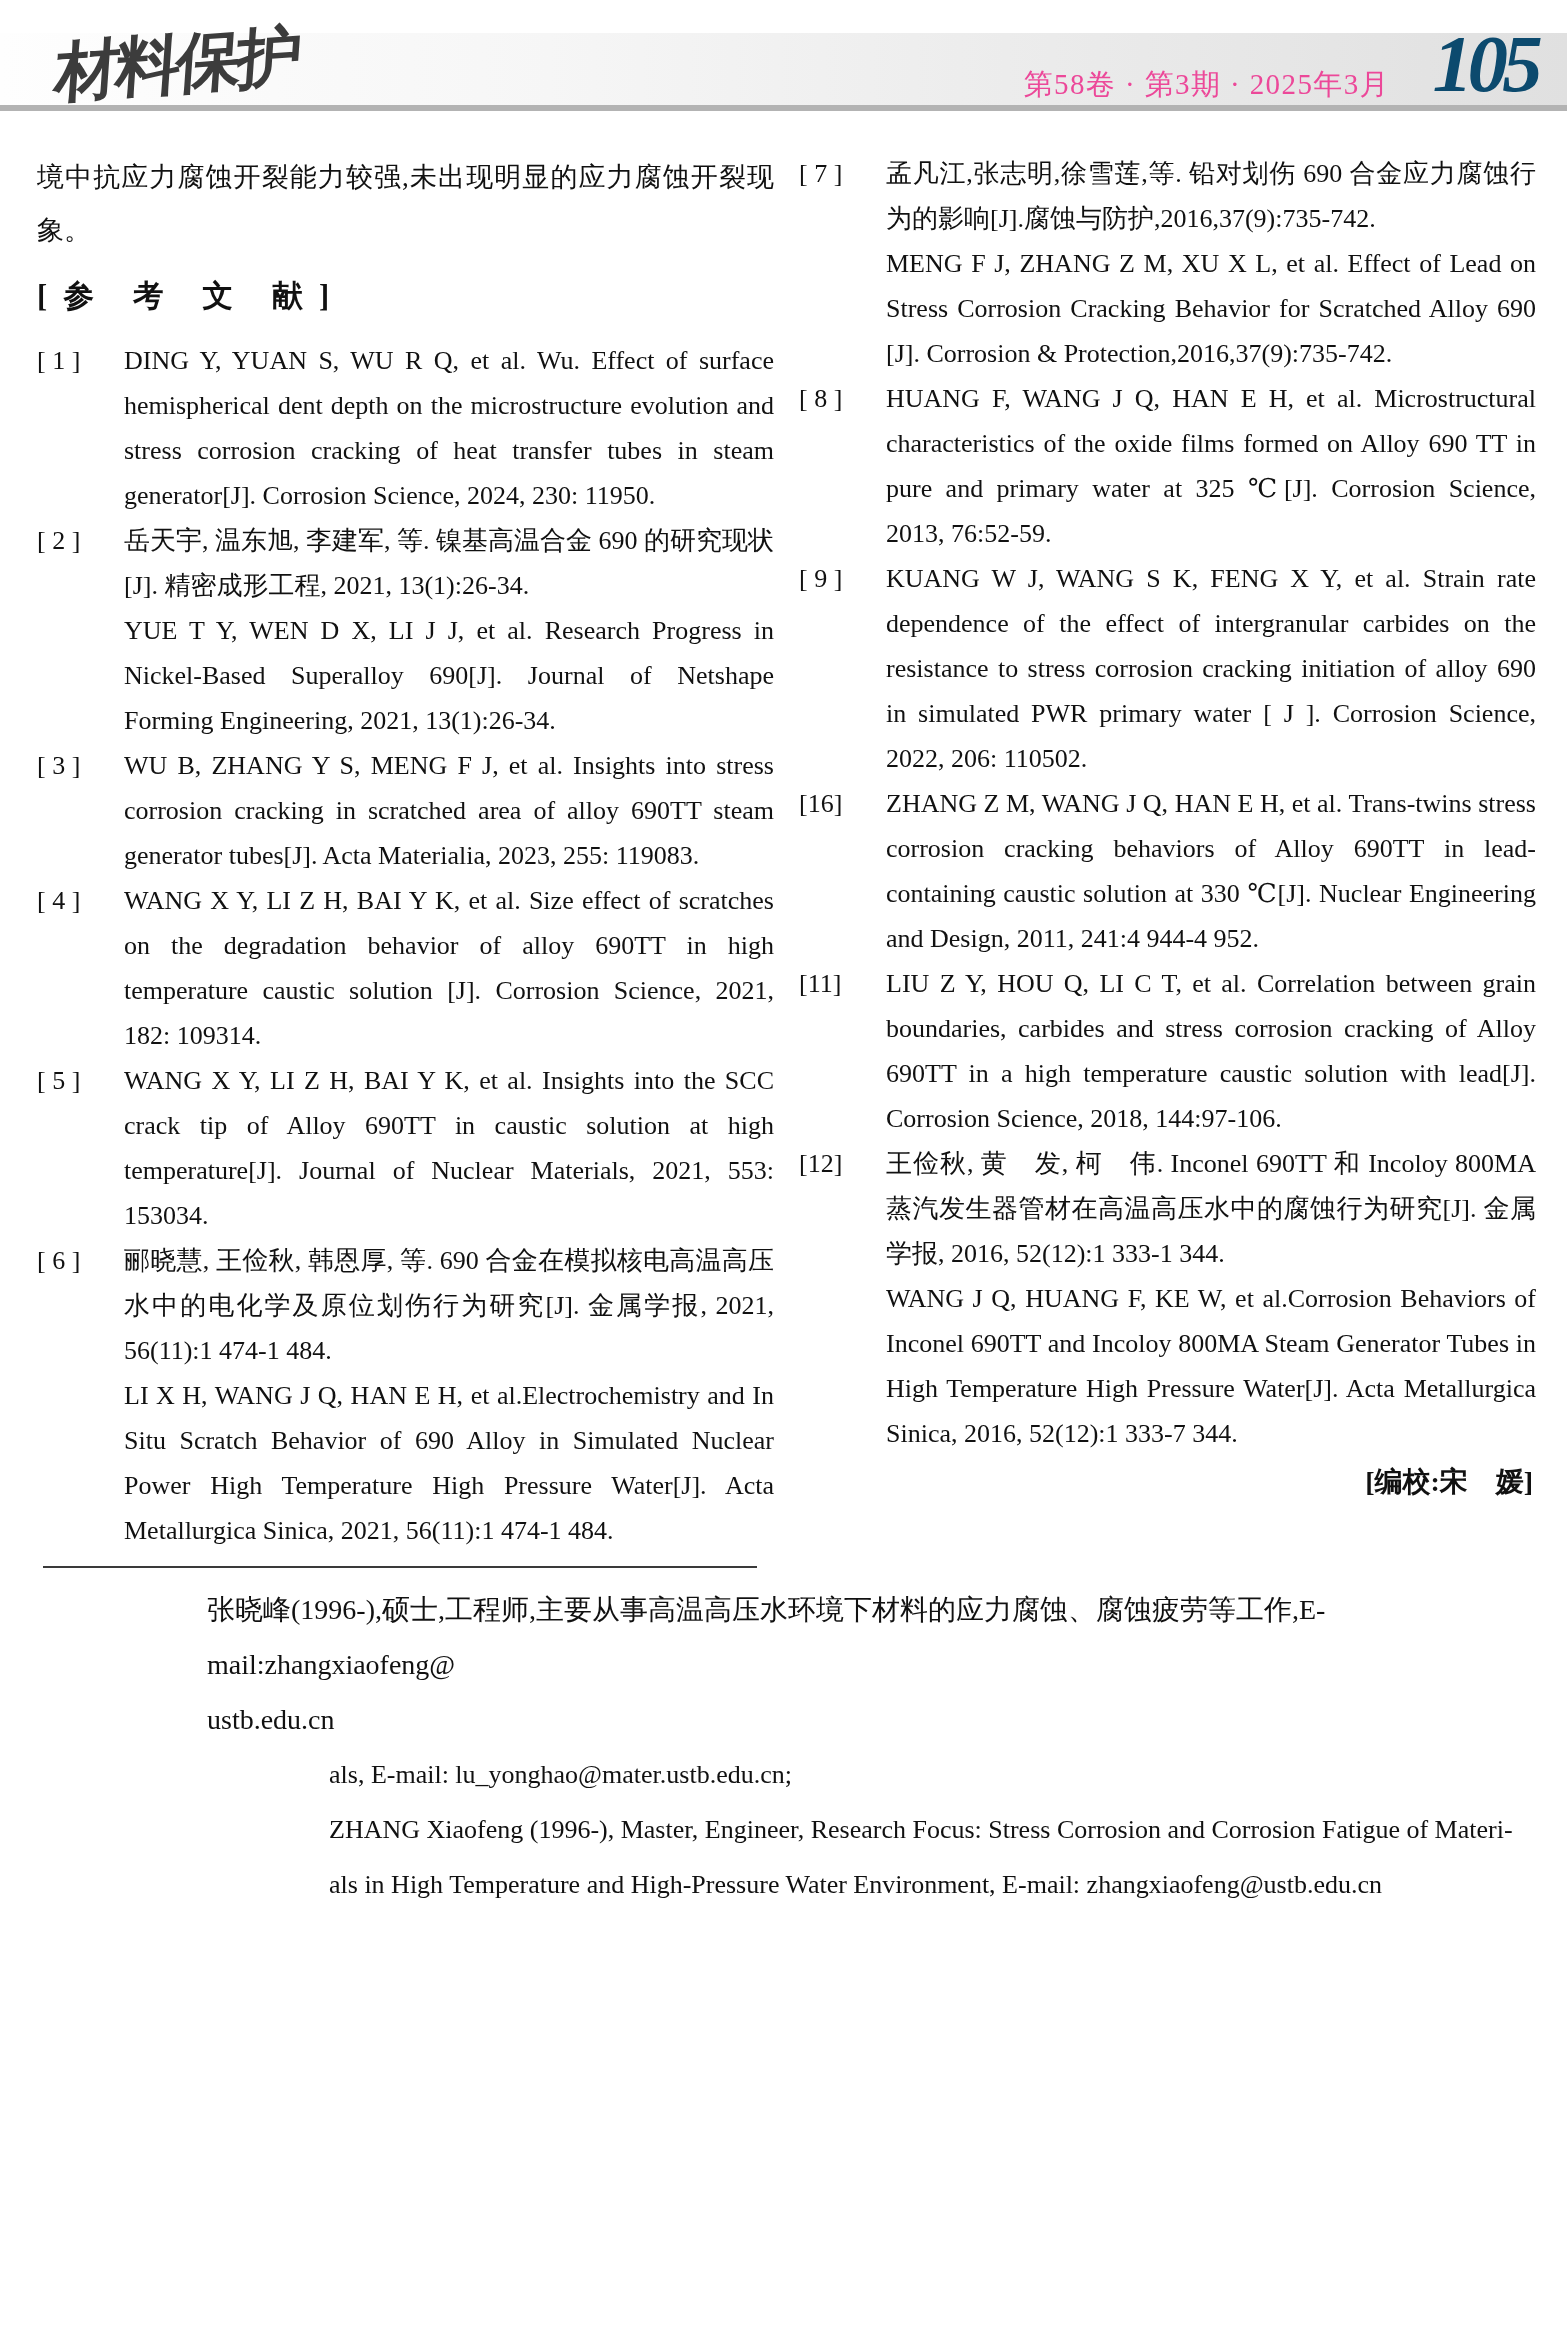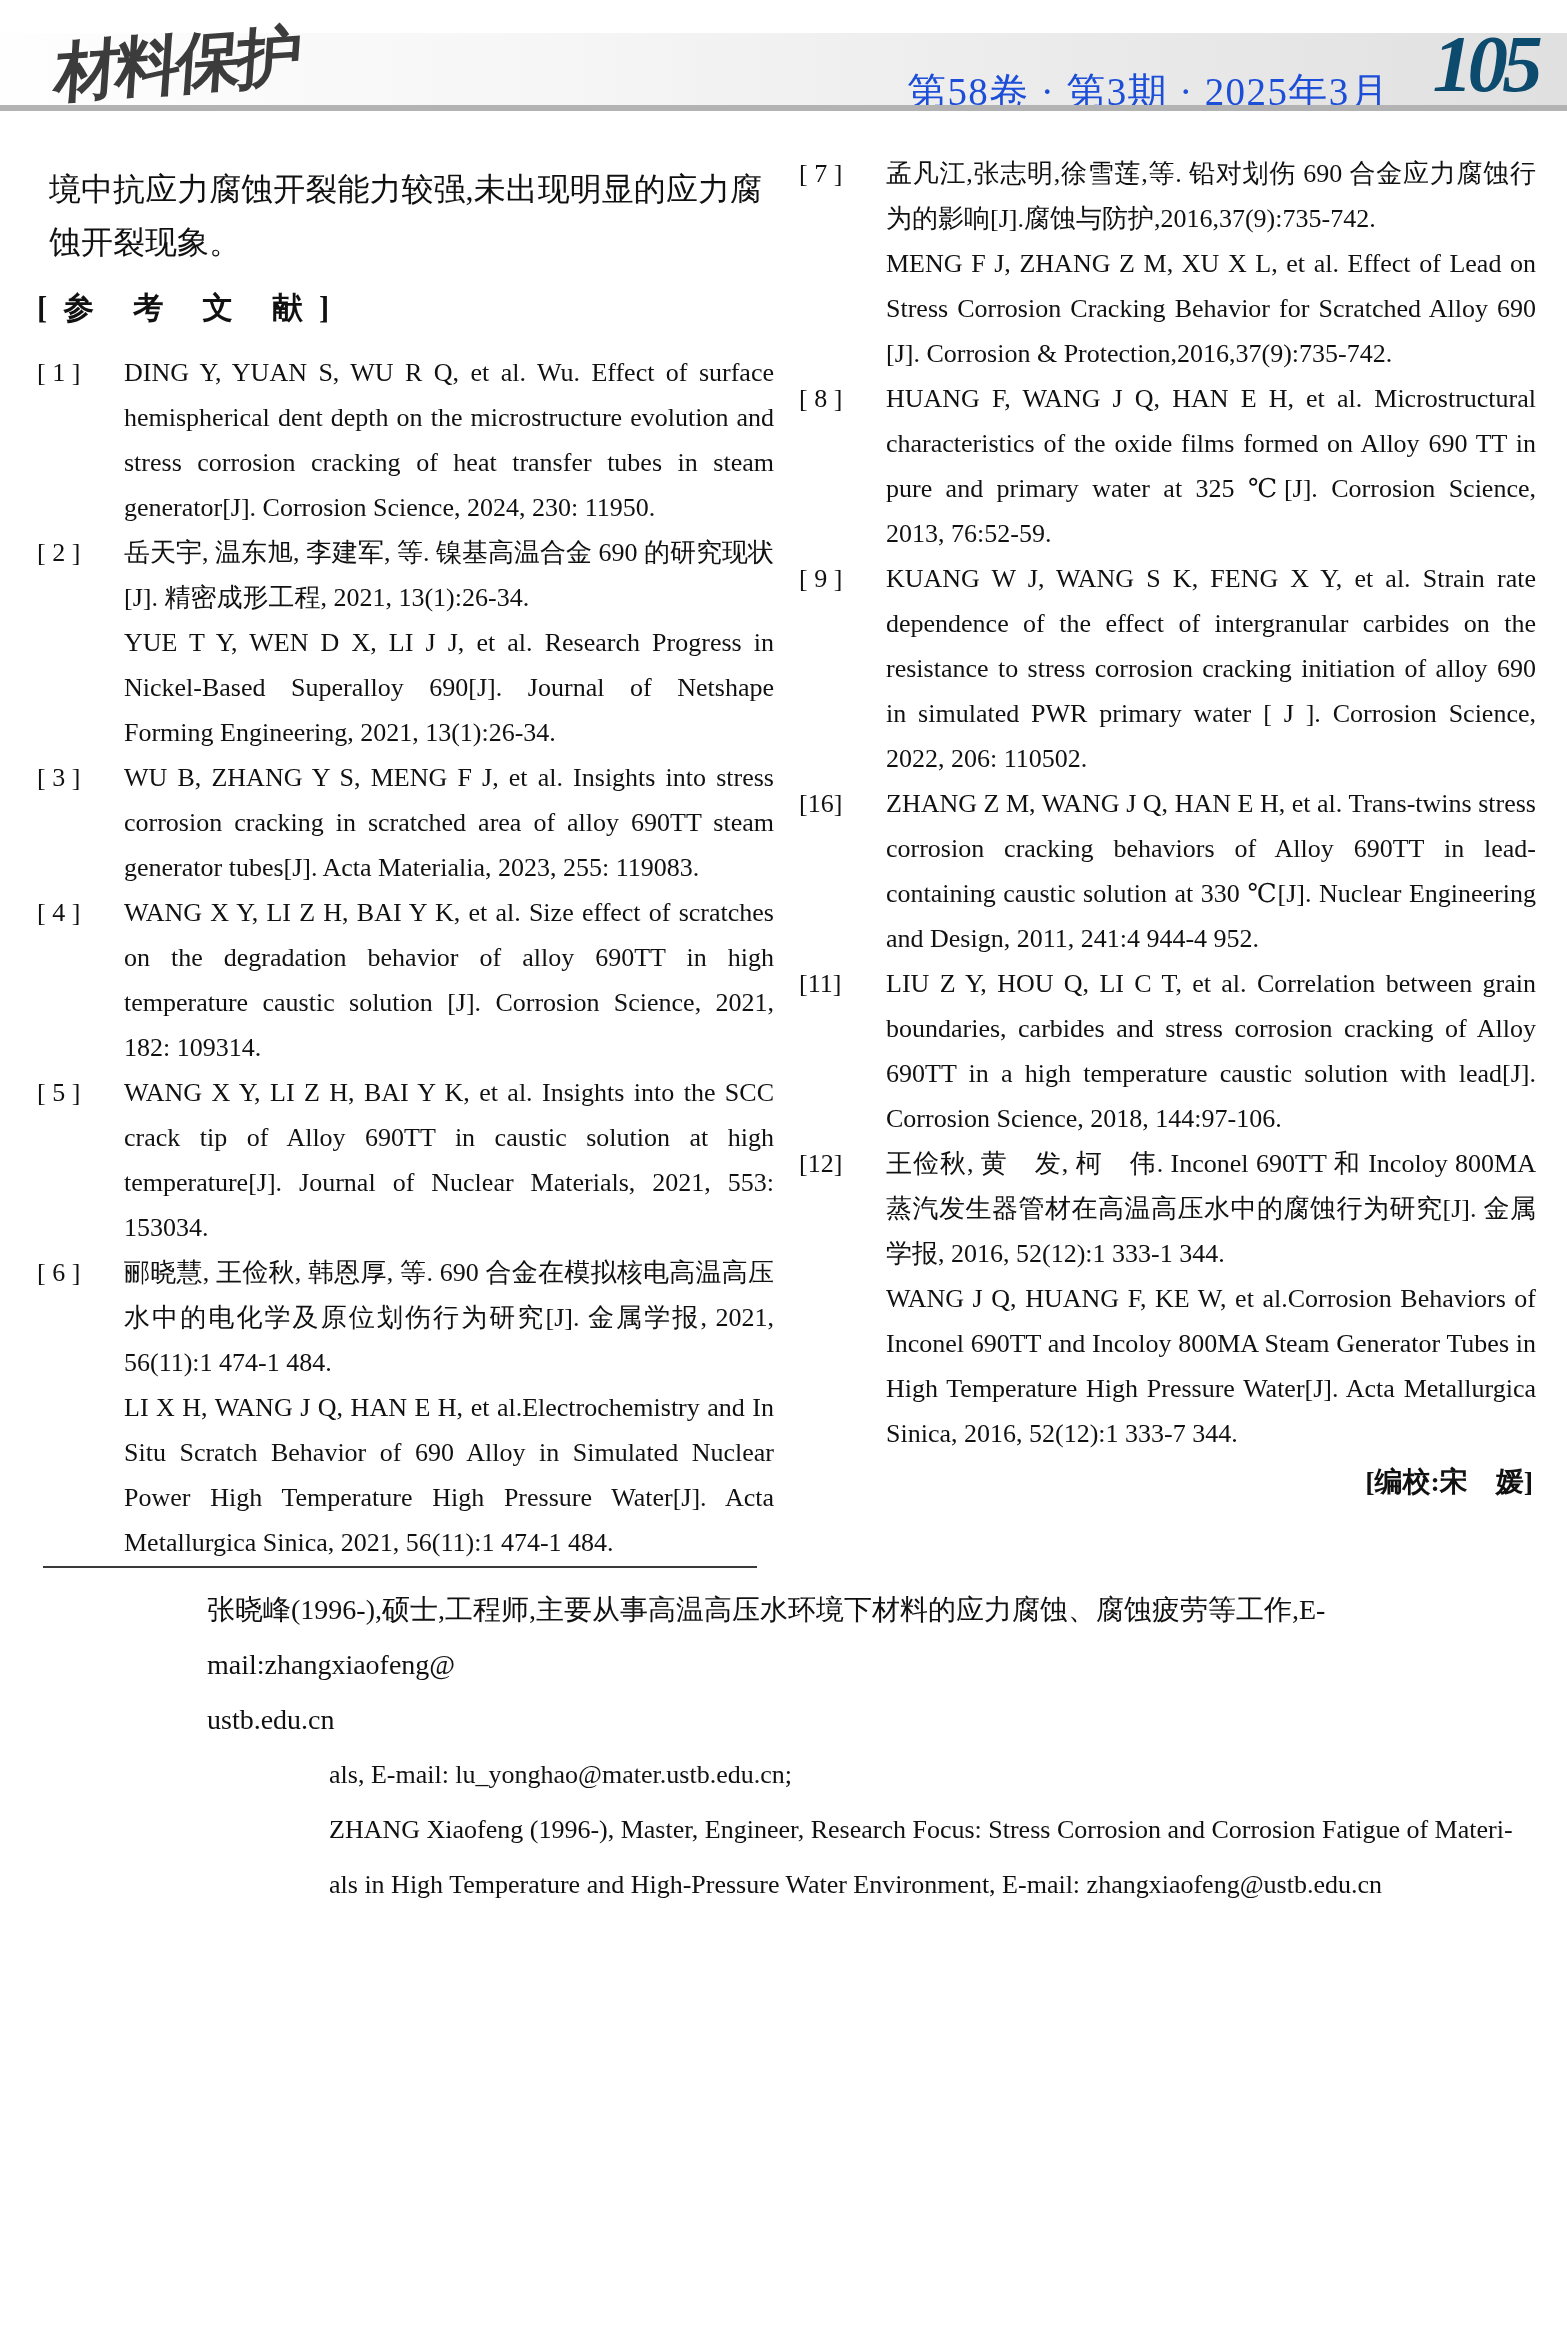--- a/index.html
+++ b/index.html
@@ -20,40 +20,40 @@
     position:absolute;left:55px;top:20px;
     font-size:65px;font-weight:bold;
     color:#3c3c3c;
     transform:rotate(-4deg) skewX(-8deg);
     letter-spacing:-4.3px;
     font-family:"Liberation Serif","DejaVu Serif",serif;
     white-space:nowrap;
   }
   .issue-info{
     position:absolute;top:65px;right:178px;
-    font-size:39px;color:#1d4ed8;
+    font-size:29px;color:#ec4899;
     letter-spacing:1.4px;white-space:nowrap;
   }
   .page-number{
     position:absolute;top:24px;right:31px;
     font-size:81px;line-height:81px;
     font-weight:900;font-style:italic;
     letter-spacing:-5.7px;color:#0c4a6e;
     font-family:"Liberation Serif","DejaVu Serif",serif;
   }
   .header-rule{
     position:absolute;top:105px;left:0;width:1568px;height:6.4px;
     background:#b3b3b3;
   }
   
   .col{position:absolute;top:151px;width:737px;}
   .col-left{left:37px;}
   .col-right{left:799px;}
   .intro{
-    margin:12px;font-size:32px;line-height:53px;
+    margin:0;font-size:27px;line-height:53px;
     text-align:justify;
   }
   .ref-heading{
     margin:18.5px 0 21px 0;
     font-size:30.5px;font-weight:bold;
     letter-spacing:4.3px;
     white-space:nowrap;
   }
   .ref{position:relative;padding-left:87px;font-size:26px;line-height:45px;}
   .ref-label{position:absolute;left:0;top:0;white-space:pre;}

